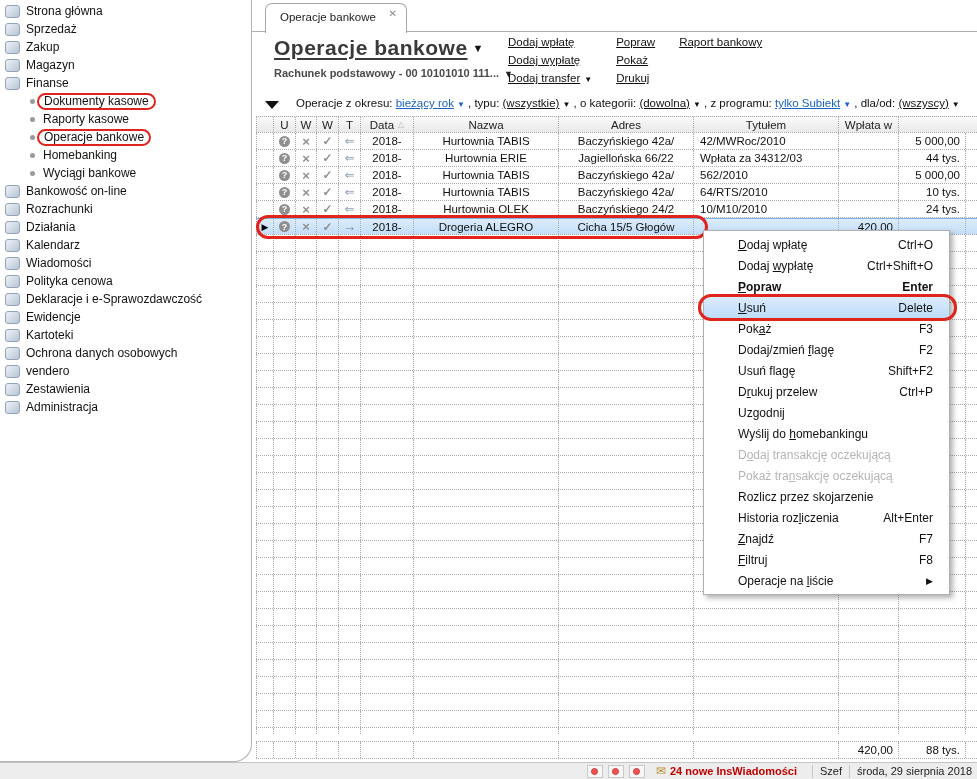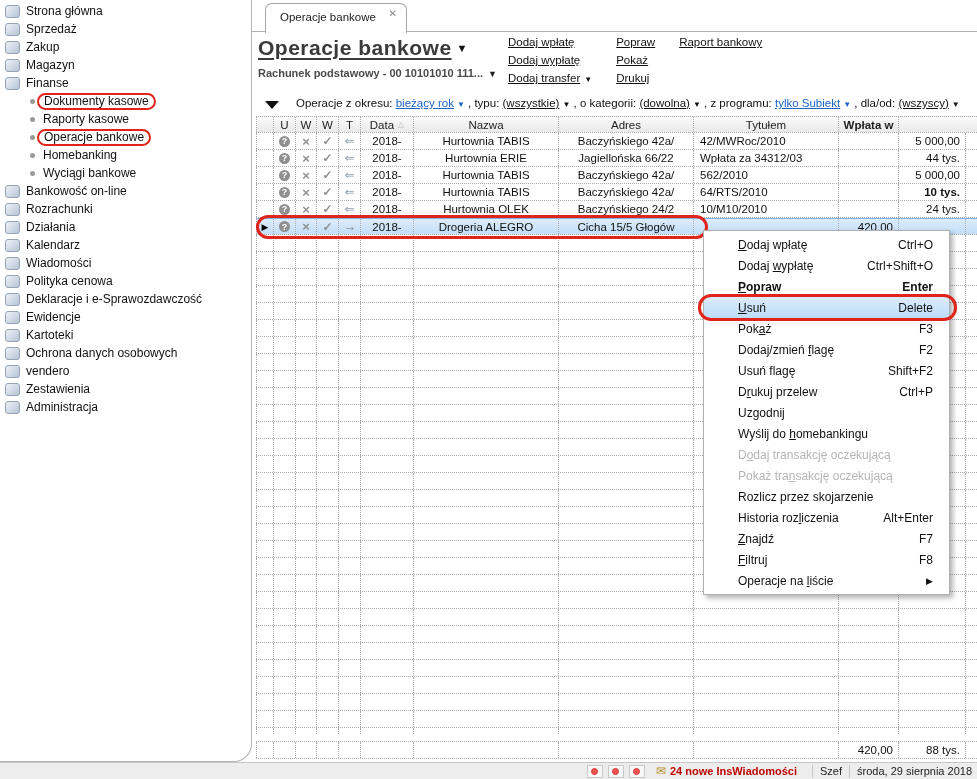--- a/index.html
+++ b/index.html
@@ -20,21 +20,21 @@
 
   
   .content { position:absolute; left:252px; top:0; width:725px; height:762px; background:#fff; overflow:hidden; }
 
   .tabline { position:absolute; left:0; right:0; top:31px; height:1px; background:#b0b0b0; }
   .tab { position:absolute; left:13px; top:3px; height:30px; background:#fff;
          border:1px solid #a5a5a5; border-bottom:none; border-radius:7px 7px 0 0;
          padding:7px 30px 0 14px; font-size:11.5px; color:#222; z-index:2; }
   .tab-close { position:absolute; right:9px; top:4px; font-size:10px; color:#8a8a8a; cursor:pointer; }
 
-  .pagehead { position:absolute; left:6px; top:36px; }
+  .pagehead { position:absolute; left:22px; top:36px; }
   .page-title { font-size:21px; font-weight:bold; color:#3a3a3a; letter-spacing:.5px;
                 text-decoration:underline; text-underline-offset:3px; cursor:pointer; display:inline-block; }
   .title-caret { font-size:11px; color:#111; margin-left:5px; vertical-align:3px; }
   .page-sub { margin-top:7px; font-size:11px; font-weight:bold; color:#4a4a4a; }
   .sub-caret { font-size:9px; color:#222; margin-left:5px; }
 
   .actions { position:absolute; left:256px; top:36px; display:flex; font-size:11.5px; }
   .actions .col { display:flex; flex-direction:column; }
   .actions .col + .col { margin-left:24px; }
   .action-link { text-decoration:underline; color:#111; height:18px; cursor:pointer; white-space:nowrap; }
@@ -265,21 +265,21 @@
         </div>
         <div class="gcell" style="width: 145px;">
           <span>Nazwa</span>
         </div>
         <div class="gcell" style="width: 135px;">
           <span>Adres</span>
         </div>
         <div class="gcell" style="width: 145px;">
           <span>Tytułem</span>
         </div>
-        <div class="gcell" style="width: 60px; font-weight: bold;">
+        <div class="gcell" style="width: 60px;">
           <span>Wpłata w</span>
         </div>
         <div class="gcell" style="width: 67px; margin-top: 47px;">
           <span>Wypłata w</span>
         </div>
         <div class="gcell filler"></div>
       </div>
       <div class="grow data">
         <div class="gcell first" style="width: 18px;"></div>
         <div class="gcell" style="width: 22px;">
@@ -358,21 +358,21 @@
           <span class="icon-ck">✓</span>
         </div>
         <div class="gcell" style="width: 22px;">
           <span class="icon-arl">⇐</span>
         </div>
         <div class="gcell" style="width: 53px;">2018-</div>
         <div class="gcell" style="width: 145px;">Hurtownia TABIS</div>
         <div class="gcell" style="width: 135px;">Baczyńskiego  42a/</div>
         <div class="gcell al" style="width: 145px;">64/RTS/2010</div>
         <div class="gcell ar" style="width: 60px;"></div>
-        <div class="gcell ar" style="width: 67px; font-weight: bold;">10 tys.</div>
+        <div class="gcell ar" style="width: 67px;">10 tys.</div>
         <div class="gcell filler"></div>
       </div>
       <div class="grow data">
         <div class="gcell first" style="width: 18px;"></div>
         <div class="gcell" style="width: 22px;">
           <span class="icon-q">?</span>
         </div>
         <div class="gcell" style="width: 21px;">
           <span class="icon-x">×</span>
         </div>

